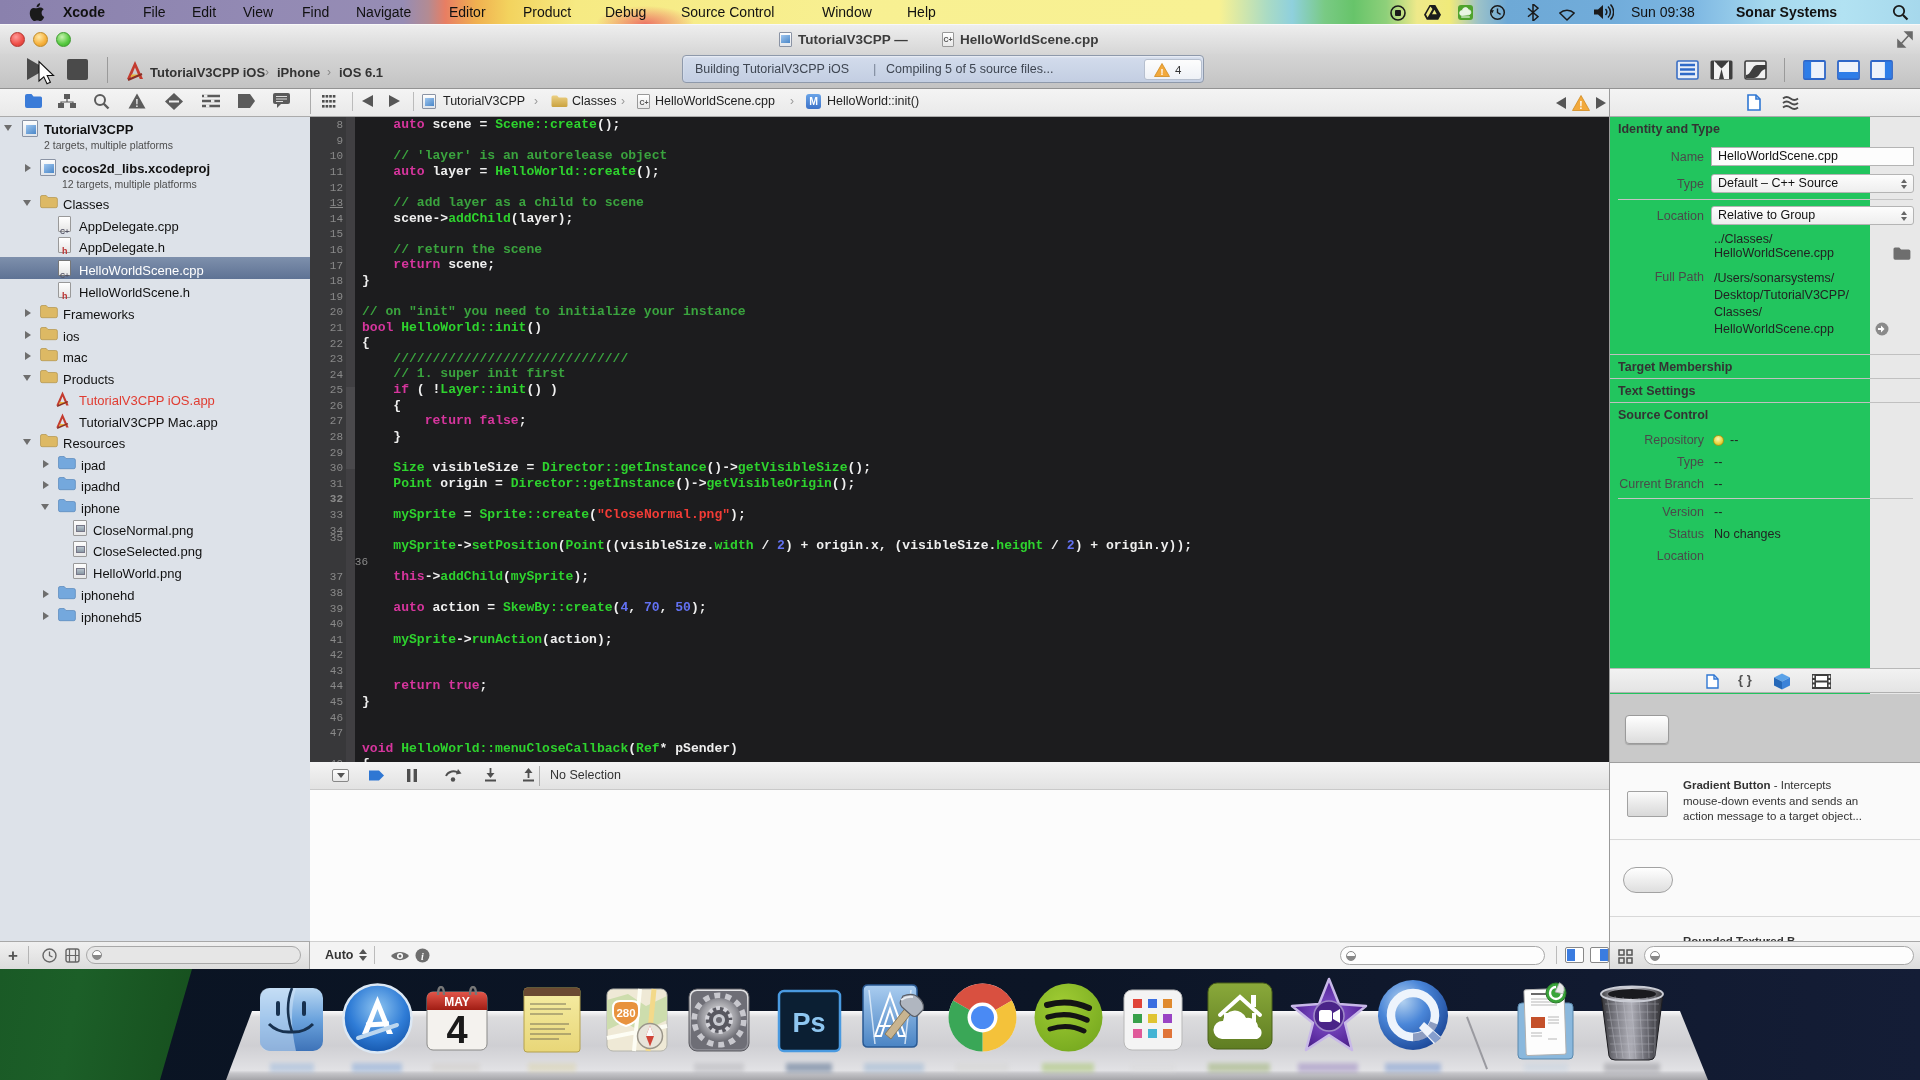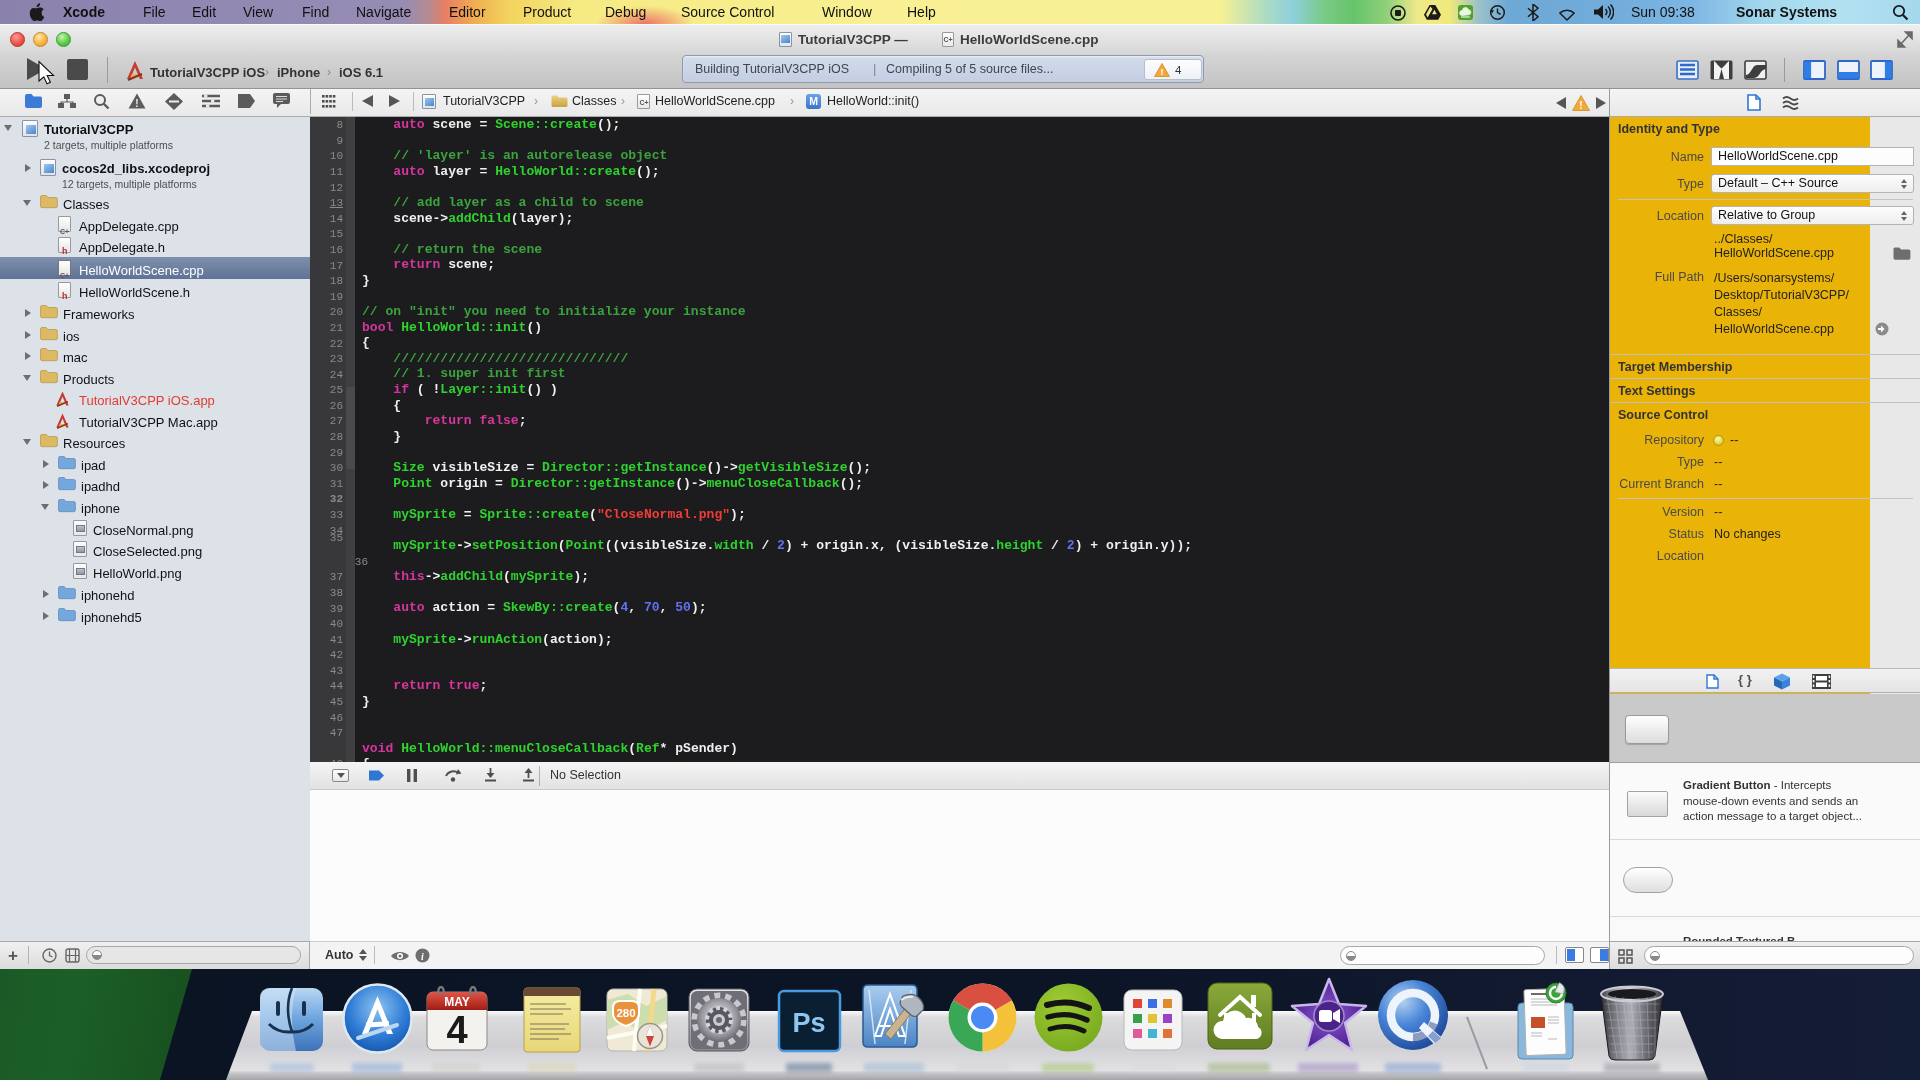--- a/index.html
+++ b/index.html
@@ -38,21 +38,21 @@
 .ln { position:absolute; left:0; width:33px; text-align:right; font-family:"Liberation Mono",monospace; font-size:11px; color:#8a8a8a; }
 .cl { position:absolute; left:52px; white-space:pre; font-family:"Liberation Mono",monospace; font-size:13.05px; font-weight:bold; color:#efefef;}
 .k { color:#d6359d; } .c { color:#3aa33e; } .t { color:#2ed32e; } .s { color:#f23c36; } .n { color:#6271f2; }
 
 
 #dbgbar { position:absolute; left:310px; top:738px; width:1299px; height:28px; background:linear-gradient(#f4f4f4,#e2e2e2); border-bottom:1px solid #c9c9c9; }
 #dbgvars { position:absolute; left:310px; top:766px; width:1299px; height:151px; background:#fcfcfc; }
 #dbgbottom { position:absolute; left:310px; top:917px; width:1299px; height:28px; background:#f3f3f3; border-top:1px solid #cfcfcf; }
 
 
-#utilities { position:absolute; left:1609px; top:93px; width:261px; height:852px; background:#eab308; border-left:1px solid #9a9a9a; font-size:12.5px; color:#222; }
+#utilities { position:absolute; left:1609px; top:93px; width:261px; height:852px; background:#22c55e; border-left:1px solid #9a9a9a; font-size:12.5px; color:#222; }
 .uhead { position:absolute; left:0; width:311px; height:24px; line-height:24px; font-weight:bold; padding-left:8px; background:transparent; border-top:1px solid #c0c0c0; color:#333; }
 .ulabel { position:absolute; text-align:right; color:#4a4a4a; }
 .ufield { position:absolute; background:#fdfdfd; border:1px solid #b4b4b4; border-radius:3px; font-size:12.5px; color:#111; padding-left:6px; }
 
 #desktop { position:absolute; left:0; top:969px; width:1920px; height:111px; background:linear-gradient(90deg,#0a1423 0%,#0c1526 55%,#141d36 100%); }
 #dgreen { position:absolute; left:0; top:0; width:560px; height:111px; background:linear-gradient(100deg,#1a5a26 0%,#1c5f28 14%,#17511f 34%,#114219 58%,#0a2e0e 82%,#07200a 100%); clip-path:polygon(0 0, 192px 0, 160px 111px, 0 111px); }
 #shelf { position:absolute; left:226px; top:42px; width:1482px; height:69px; background:linear-gradient(#fafafa 0%,#dcdcde 9%,#cfcfd3 50%,#e2e2e5 86%,#c6c6ca 90%,#a4a4a8 100%); clip-path:polygon(26px 0, 1454px 0, 1482px 69px, 0 69px); }
 .dicon { position:absolute; top:9px; }
 </style>
 </head>
@@ -488,21 +488,21 @@
     <div class="ln" style="top:282.8px;">26</div>
     <div class="cl" style="top:280.6px;"><span class="w">    {</span></div>
     <div class="ln" style="top:298.4px;">27</div>
     <div class="cl" style="top:296.2px;"><span class="w">        </span><span class="k">return</span><span class="w"> </span><span class="k">false</span><span class="w">;</span></div>
     <div class="ln" style="top:314.0px;">28</div>
     <div class="cl" style="top:311.8px;"><span class="w">    }</span></div>
     <div class="ln" style="top:329.6px;">29</div>
     <div class="ln" style="top:345.2px;">30</div>
     <div class="cl" style="top:343.0px;"><span class="w">    </span><span class="t">Size</span><span class="w"> visibleSize = </span><span class="t">Director::getInstance</span><span class="w">()-&gt;</span><span class="t">getVisibleSize</span><span class="w">();</span></div>
     <div class="ln" style="top:360.8px;">31</div>
-    <div class="cl" style="top:358.6px;"><span class="w">    </span><span class="t">Point</span><span class="w"> origin = </span><span class="t">Director::getInstance</span><span class="w">()-&gt;</span><span class="t">menuCloseCallback</span><span class="w">();</span></div>
+    <div class="cl" style="top:358.6px;"><span class="w">    </span><span class="t">Point</span><span class="w"> origin = </span><span class="t">Director::getInstance</span><span class="w">()-&gt;</span><span class="t">getVisibleOrigin</span><span class="w">();</span></div>
     <div class="ln" style="top:376.4px;font-weight:bold;">32</div>
     <div class="ln" style="top:391.9px;">33</div>
     <div class="cl" style="top:389.8px;"><span class="w">    </span><span class="t">mySprite</span><span class="w"> = </span><span class="t">Sprite::create</span><span class="w">(</span><span class="s">"CloseNormal.png"</span><span class="w">);</span></div>
     <div class="ln" style="top:407.5px;">34</div>
     <div class="ln" style="top:415px;">35</div>
     <div class="cl" style="top:420.9px;"><span class="w">    </span><span class="t">mySprite</span><span class="w">-&gt;</span><span class="t">setPosition</span><span class="w">(</span><span class="t">Point</span><span class="w">((visibleSize.</span><span class="t">width</span><span class="w"> / </span><span class="n">2</span><span class="w">) + origin.x, (visibleSize.</span><span class="t">height</span><span class="w"> / </span><span class="n">2</span><span class="w">) + origin.y));</span></div>
     <div class="ln" style="top:438.7px;margin-left:25px;">36</div>
     <div class="ln" style="top:454.3px;">37</div>
     <div class="cl" style="top:452.1px;"><span class="w">    </span><span class="k">this</span><span class="w">-&gt;</span><span class="t">addChild</span><span class="w">(</span><span class="t">mySprite</span><span class="w">);</span></div>
     <div class="ln" style="top:469.9px;">38</div>

